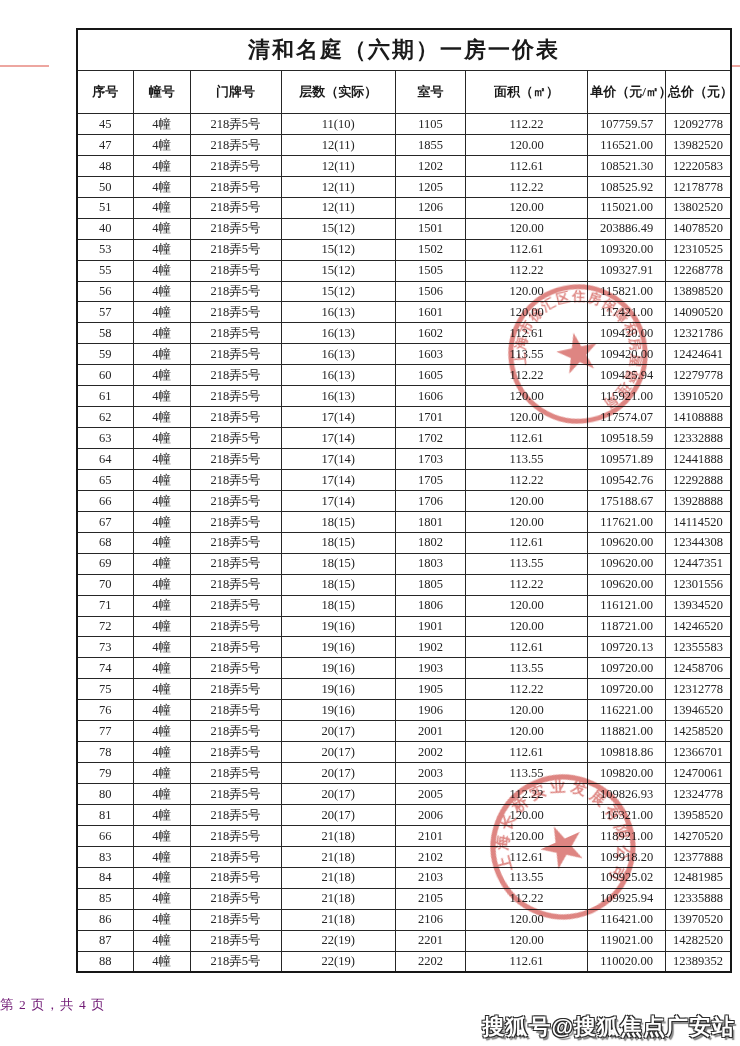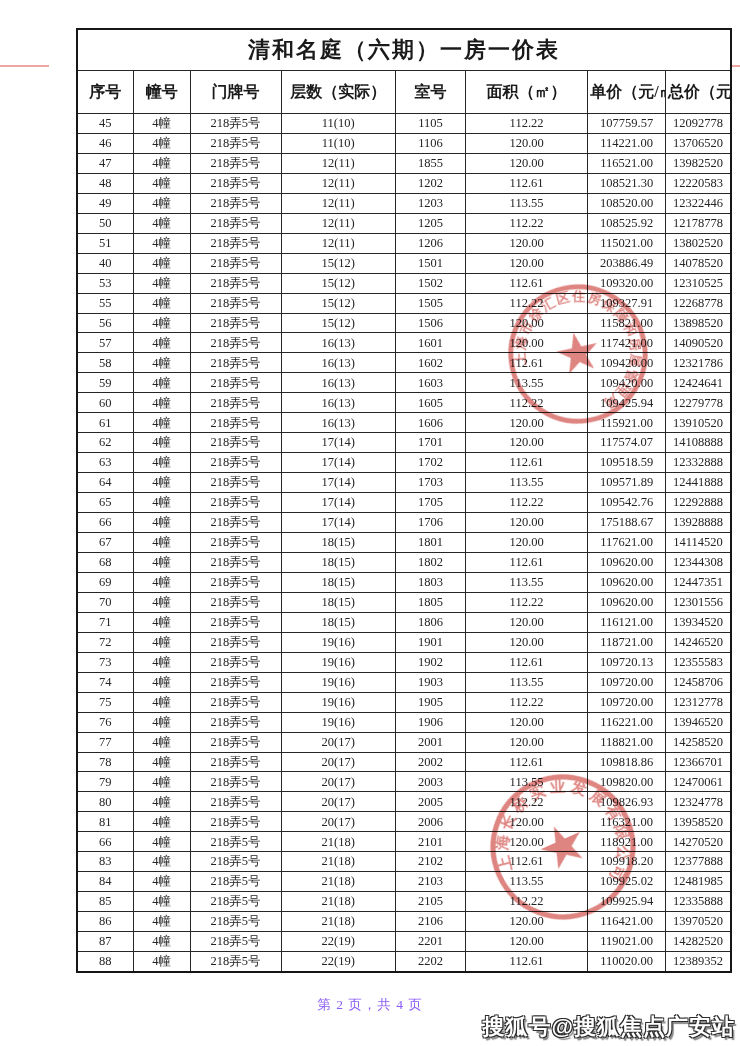--- a/index.html
+++ b/index.html
@@ -26,37 +26,37 @@
   .price-table th,.price-table td{
     border:1px solid #262626;
     text-align:center;vertical-align:middle;
     padding:0 2px;overflow:hidden;white-space:nowrap;
   }
   .price-table .title-cell{
     height:40px;font-size:22px;font-weight:bold;letter-spacing:2px;
     border-bottom:1px solid #262626;
   }
   .price-table thead tr.header-row th{
-    height:42px;font-size:16px;font-weight:bold;
+    height:42px;font-size:13px;font-weight:bold;
   }
   .price-table tbody tr{height:19.6px;}
   .price-table tbody td{font-size:12.5px;line-height:1;color:#242424;}
 
   
   .stamp{
     position:absolute;pointer-events:none;
     opacity:0.62;mix-blend-mode:multiply;filter:blur(0.4px);
   }
   .stamp svg text{font-family:"Liberation Serif","DejaVu Serif",serif;font-weight:bold;}
   #stamp-1{left:504px;top:280px;width:148px;height:148px;transform:rotate(-12deg);}
   #stamp-2{left:486px;top:770px;width:154px;height:154px;transform:rotate(-24deg);}
 
   .page-footer{
     position:absolute;left:0;top:996px;width:740px;
-    text-align:center;font-size:13.5px;color:#8b5cf6;letter-spacing:1px;
+    font-size:13.5px;color:#701a75;letter-spacing:1px;
   }
   .watermark{
     position:absolute;right:5px;top:1012px;
     font-family:"Liberation Sans","DejaVu Sans",sans-serif;
     font-size:22px;font-weight:bold;letter-spacing:1px;
     color:#ffffff;
     text-shadow:-1px -1px 0 #2b2b2b,1px -1px 0 #2b2b2b,-1px 1px 0 #2b2b2b,1px 1px 0 #2b2b2b,2.5px 2.5px 1px rgba(40,40,40,0.55);
   }
 </style>
 </head>
@@ -98,58 +98,38 @@
           <td>45</td>
           <td>4幢</td>
           <td>218弄5号</td>
           <td>11(10)</td>
           <td>1105</td>
           <td>112.22</td>
           <td>107759.57</td>
           <td>12092778</td>
         </tr>
         <tr>
-          <td>46</td>
-          <td>4幢</td>
-          <td>218弄5号</td>
-          <td>11(10)</td>
-          <td>1106</td>
-          <td>120.00</td>
-          <td>114221.00</td>
-          <td>13706520</td>
-        </tr>
-        <tr>
           <td>47</td>
           <td>4幢</td>
           <td>218弄5号</td>
           <td>12(11)</td>
           <td>1855</td>
           <td>120.00</td>
           <td>116521.00</td>
           <td>13982520</td>
         </tr>
         <tr>
           <td>48</td>
           <td>4幢</td>
           <td>218弄5号</td>
           <td>12(11)</td>
           <td>1202</td>
           <td>112.61</td>
           <td>108521.30</td>
           <td>12220583</td>
-        </tr>
-        <tr>
-          <td>49</td>
-          <td>4幢</td>
-          <td>218弄5号</td>
-          <td>12(11)</td>
-          <td>1203</td>
-          <td>113.55</td>
-          <td>108520.00</td>
-          <td>12322446</td>
         </tr>
         <tr>
           <td>50</td>
           <td>4幢</td>
           <td>218弄5号</td>
           <td>12(11)</td>
           <td>1205</td>
           <td>112.22</td>
           <td>108525.92</td>
           <td>12178778</td>

